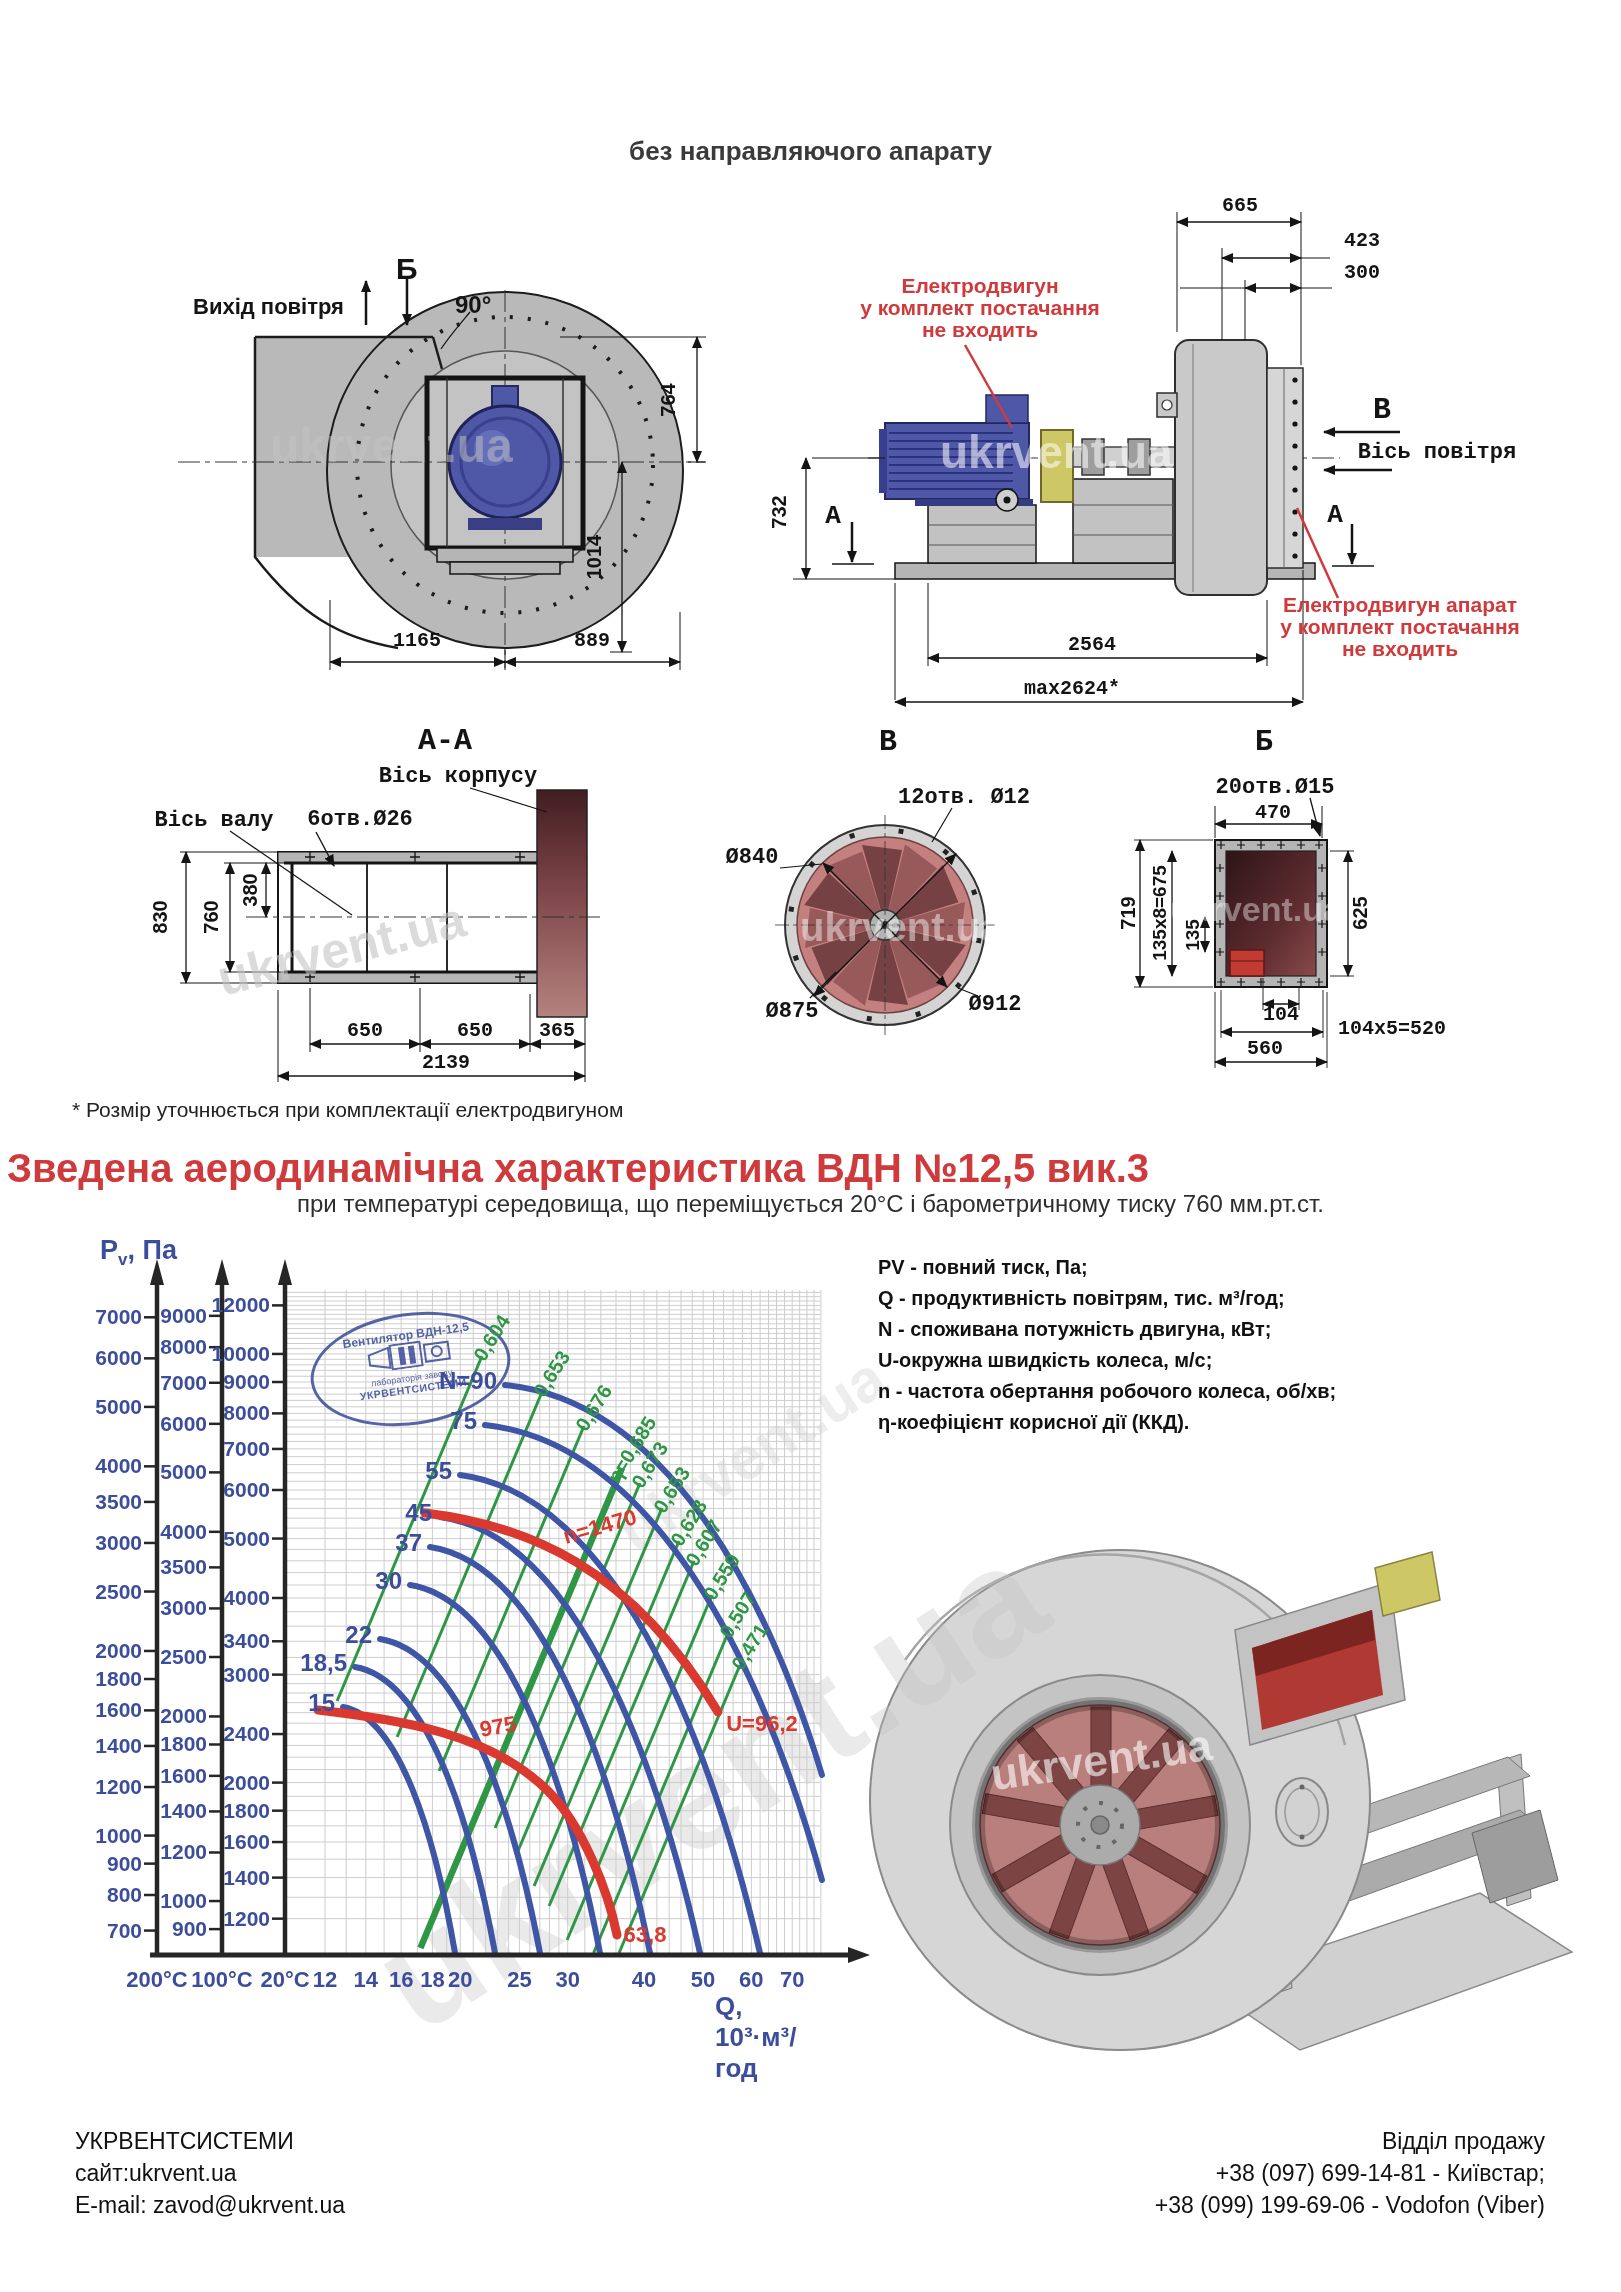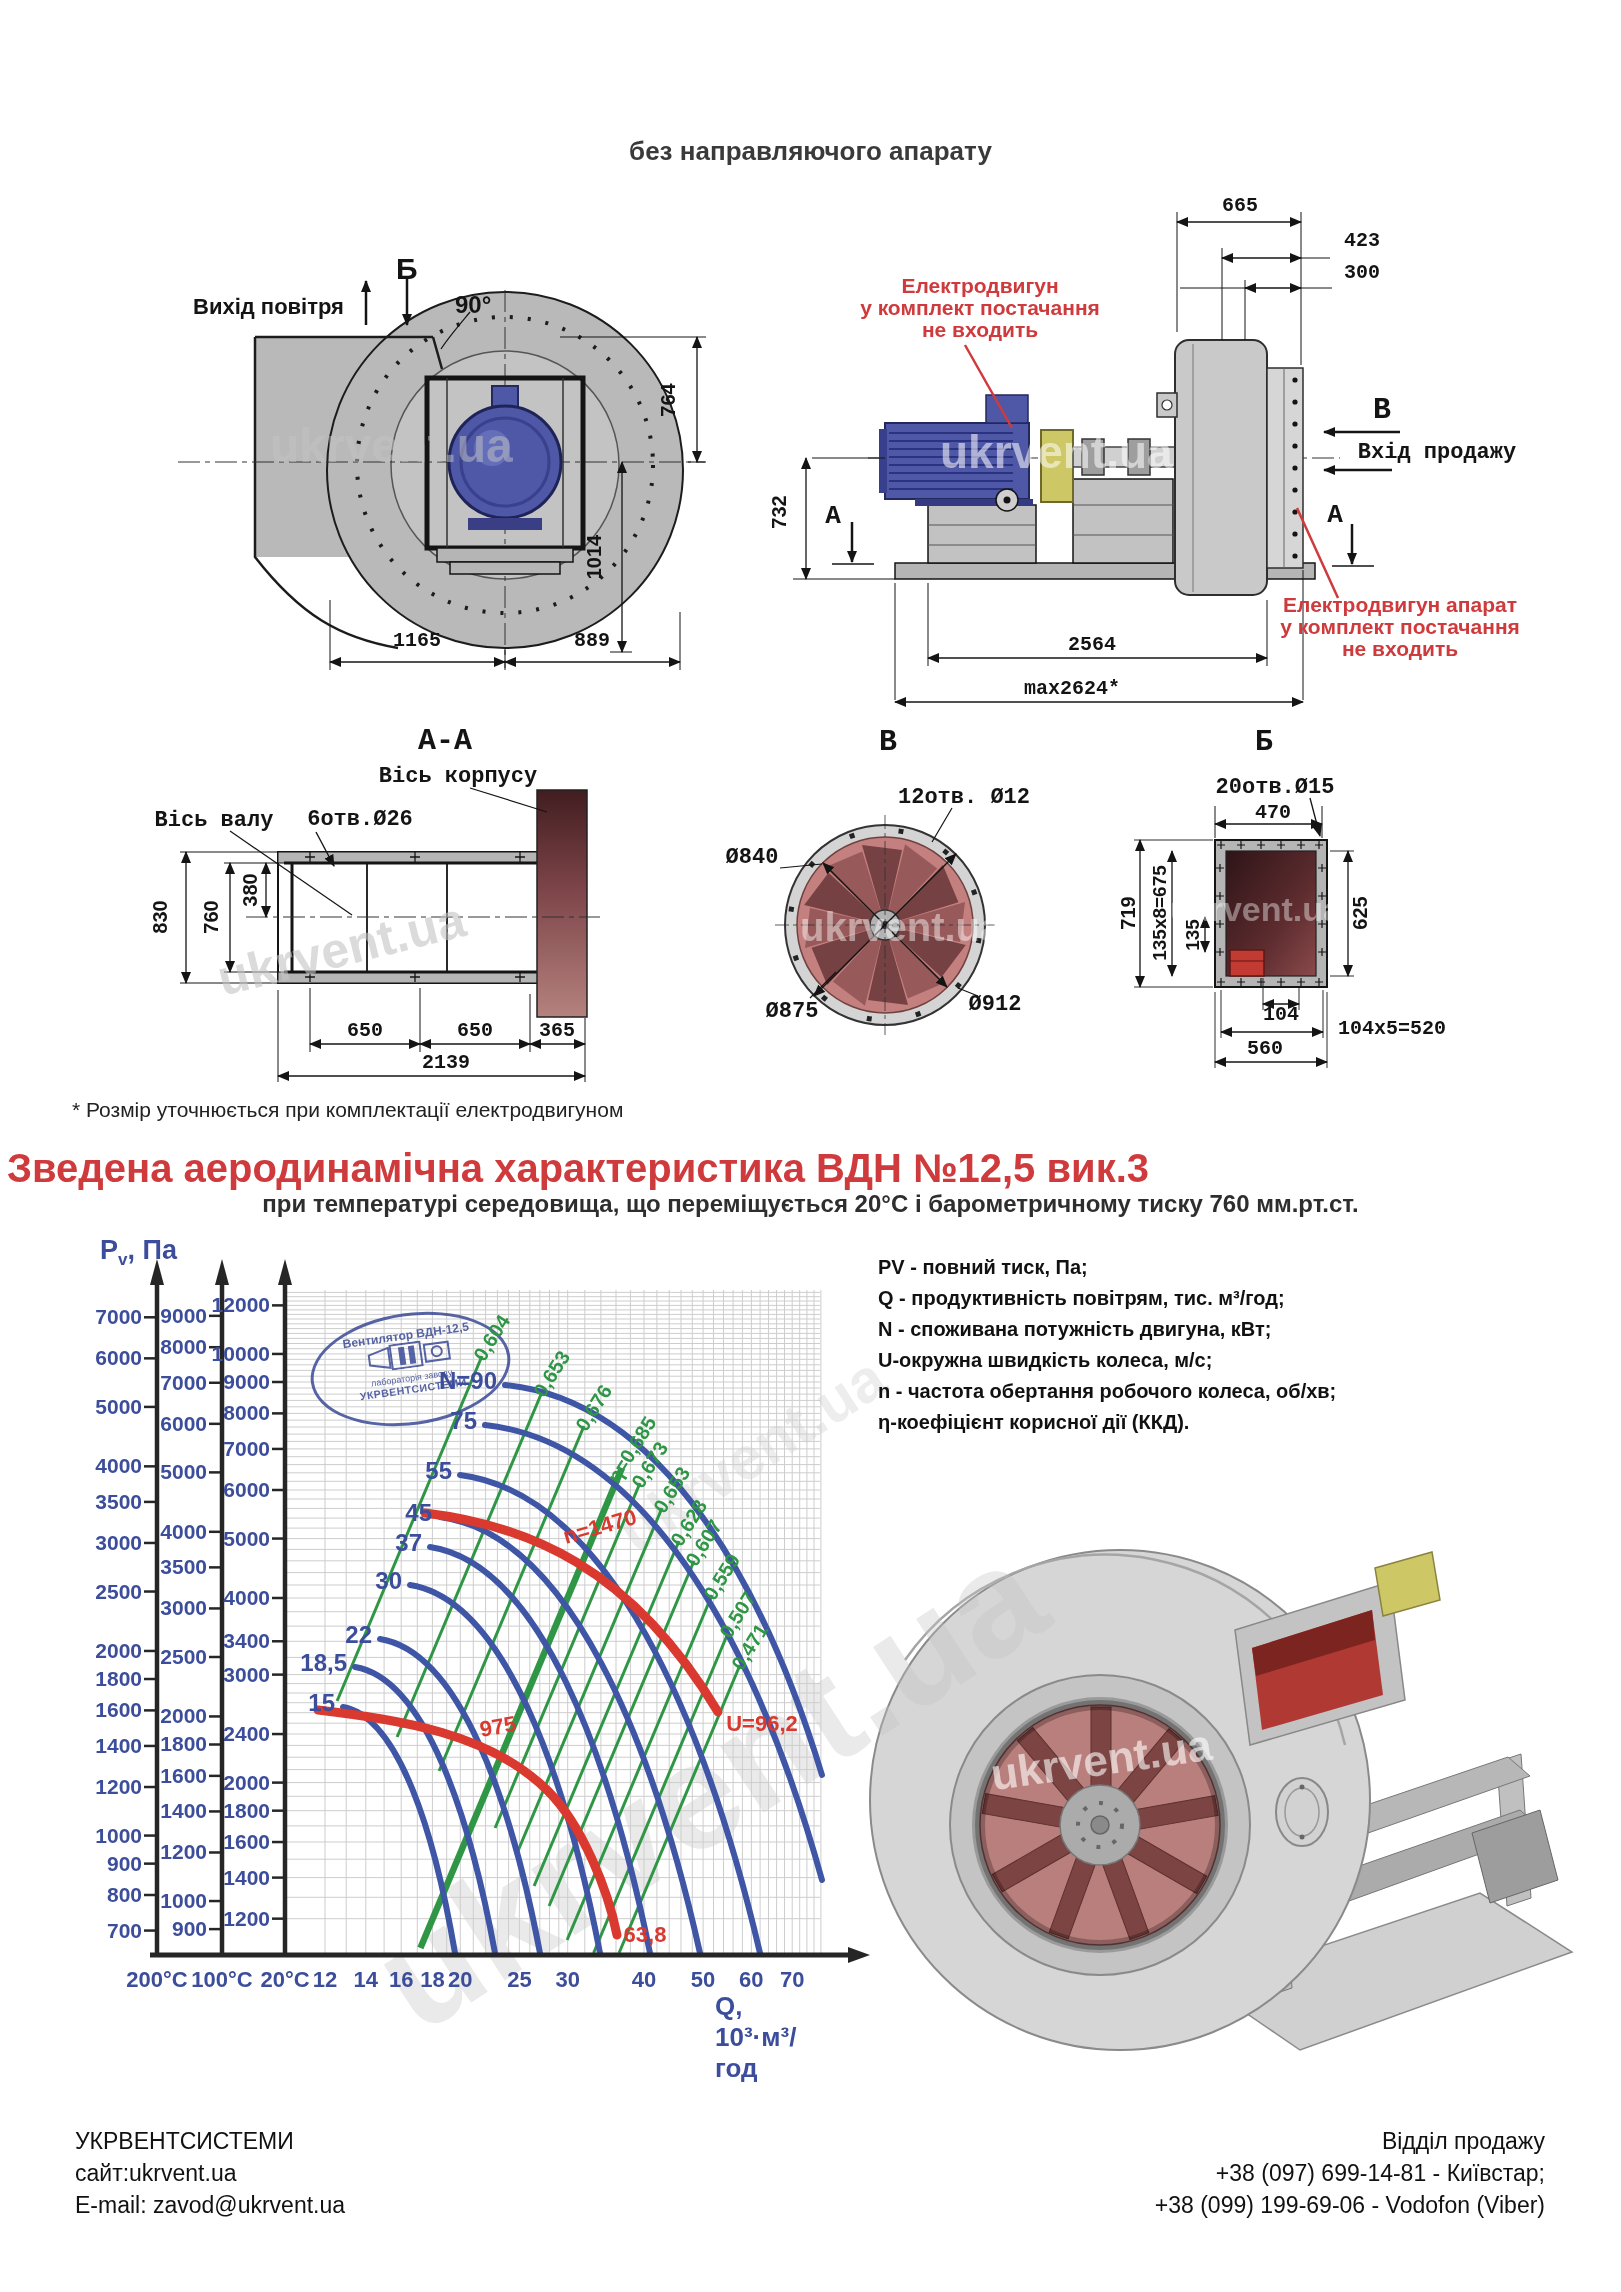--- a/index.html
+++ b/index.html
@@ -7,21 +7,21 @@
   .abs{position:absolute;white-space:nowrap;}
   .ctr{position:absolute;transform:translate(-50%,-50%);white-space:nowrap;font-weight:bold;color:#141414;font-family:Liberation Mono, monospace;}
   .ctrR{position:absolute;transform:translate(-50%,-50%) rotate(-90deg);white-space:nowrap;font-weight:bold;color:#141414;}
   .f19{font-size:19px}.f20{font-size:20px}.f22{font-size:22px}
   .f24{font-size:24px}.f26{font-size:26px}.f30{font-size:30px}
   .hdr-title{left:0;top:46px;width:100%;text-align:center;font-weight:bold;font-size:45px;color:#cf3a3c;letter-spacing:1px;}
   .hdr-sub{left:0;width:100%;text-align:center;font-weight:bold;font-size:26px;color:#3a3a3a;}
   .note-red{position:absolute;transform:translate(-50%,-50%);font-weight:bold;font-size:21px;color:#cf3a3c;white-space:nowrap;}
   .footnote{left:72px;top:1098px;font-size:21px;color:#222;}
   .aero-h{left:7px;top:1146px;width:100%;font-weight:bold;font-size:40px;color:#cf3a3c;}
-  .aero-s{left:0;top:1190px;width:100%;text-align:center;font-weight:bold;font-size:24px;color:#2e2e2e;}
+  .aero-s{left:0;top:1190px;width:100%;text-align:center;font-weight:normal;font-size:24px;color:#2e2e2e;}
   .legend-line{position:absolute;left:878px;font-weight:bold;font-size:20px;color:#111;white-space:nowrap;}
   .wm{position:absolute;font-weight:bold;color:#c4c4c4;opacity:.5;white-space:nowrap;pointer-events:none;}
   
   .tick{position:absolute;font-weight:bold;font-size:21px;color:#3c4e9b;transform:translate(-100%,-50%);white-space:nowrap;}
   .xtick{position:absolute;font-weight:bold;font-size:22px;color:#3c4e9b;transform:translate(-50%,0);white-space:nowrap;}
   .ncv{position:absolute;font-weight:bold;font-size:24px;color:#3c4e9b;transform:translate(-100%,-50%);white-space:nowrap;}
   .eta-lbl{position:absolute;font-weight:bold;font-size:20px;color:#2f9646;transform:translate(-50%,-50%) rotate(-58deg);white-space:nowrap;}
   .red-lbl{position:absolute;font-weight:bold;font-size:22px;color:#d9392f;white-space:nowrap;}
   .rot16{transform:translate(-50%,-50%) rotate(-16deg);}
   .rot10{transform:translate(-50%,-50%) rotate(-10deg);}
@@ -328,21 +328,21 @@
   <div class="note-red" style="left:980px;top:286px;">Електродвигун</div>
   <div class="note-red" style="left:980px;top:308px;">у комплект постачання</div>
   <div class="note-red" style="left:980px;top:330px;">не входить</div>
   <div class="note-red" style="left:1400px;top:605px;">Електродвигун апарат</div>
   <div class="note-red" style="left:1400px;top:627px;">у комплект постачання</div>
   <div class="note-red" style="left:1400px;top:649px;">не входить</div>
   <div class="ctr f20" style="left:1240px;top:205px;">665</div>
   <div class="ctr f20" style="left:1362px;top:240px;">423</div>
   <div class="ctr f20" style="left:1362px;top:272px;">300</div>
   <div class="ctr f30" style="left:1382px;top:410px;">В</div>
-  <div class="ctr f22" style="left:1437px;top:452px;">Вхід продажу</div>
+  <div class="ctr f22" style="left:1437px;top:452px;">Вісь повітря</div>
   <div class="ctr f26" style="left:833px;top:516px;">А</div>
   <div class="ctr f26" style="left:1335px;top:515px;">А</div>
   <div class="ctrR f20" style="left:779px;top:512px;">732</div>
   <div class="ctr f20" style="left:1092px;top:644px;">2564</div>
   <div class="ctr f20" style="left:1072px;top:688px;">max2624*</div>
 
   <div class="ctr f30" style="left:445px;top:741px;">А-А</div>
   <div class="ctr f22" style="left:458px;top:776px;">Вісь корпусу</div>
   <div class="ctr f22" style="left:214px;top:820px;">Вісь валу</div>
   <div class="ctr f22" style="left:360px;top:819px;">6отв.Ø26</div>

